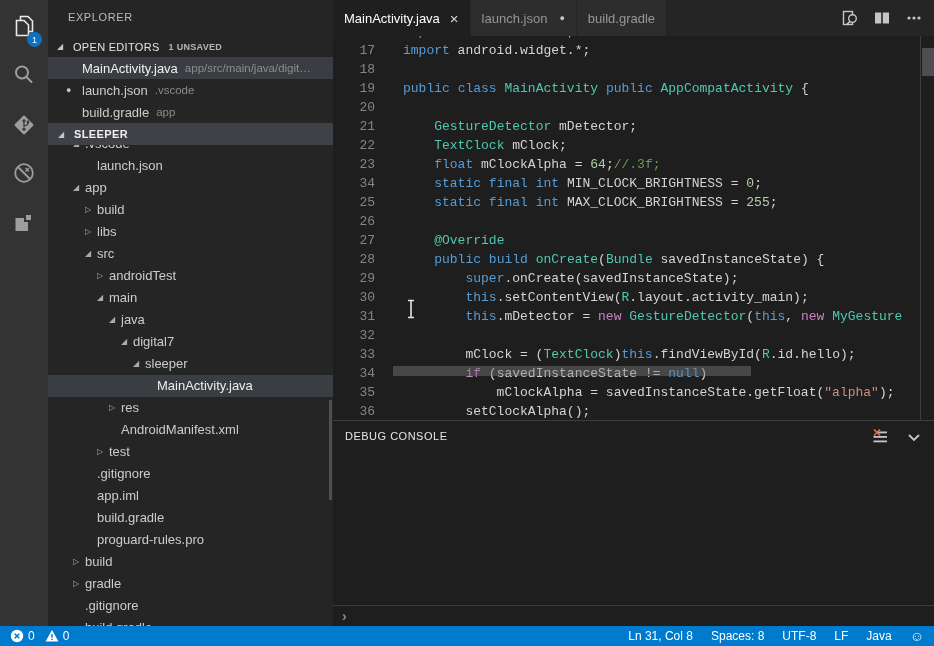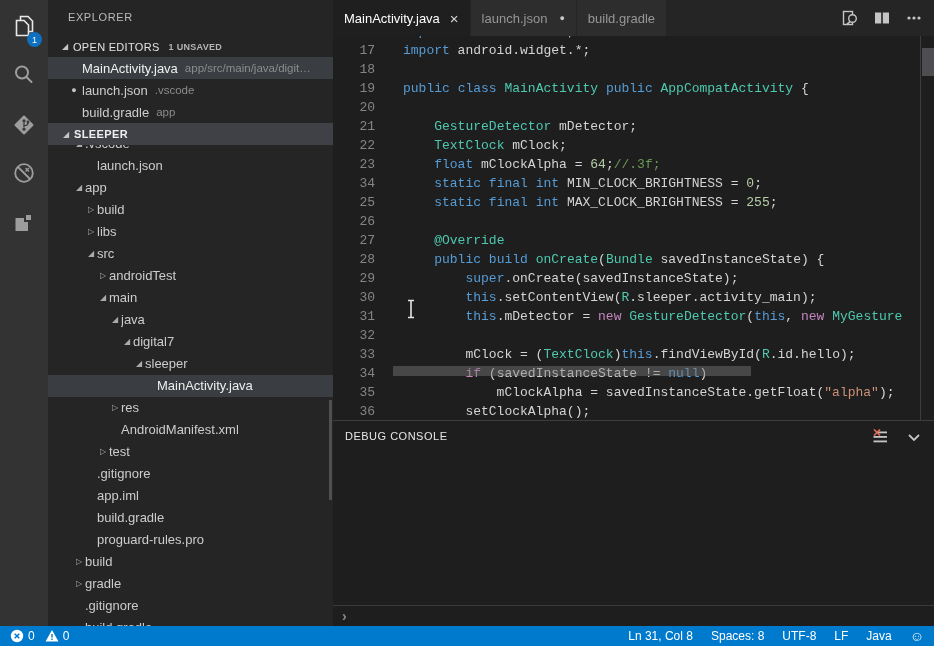--- a/index.html
+++ b/index.html
@@ -8,21 +8,21 @@
     width:934px; height:646px; position:relative; overflow:hidden;
     background:#1e1e1e; color:#cccccc;
     font-family:"Liberation Sans", sans-serif; font-size:13px;
   }
   
   .abar { position:absolute; left:0; top:0; width:48px; height:626px; background:#333333; }
   .aicon { position:absolute; left:0; width:48px; height:46px; display:flex; align-items:center; justify-content:center; }
   .abar-badge { position:absolute; right:6px; bottom:2px; width:15px; height:15px; border-radius:50%;
     background:#0e70c0; color:#fff; font-size:9px; display:flex; align-items:center; justify-content:center; }
   
-  .sidebar { position:absolute; left:48px; top:0; width:285px; height:626px; background:#252526; overflow:hidden;text-align:center; }
+  .sidebar { position:absolute; left:48px; top:0; width:285px; height:626px; background:#252526; overflow:hidden; }
   .sb-title { position:absolute; top:11px; left:20px; font-size:11px; color:#bbbbbb; letter-spacing:0.6px; }
   .oe-header { position:absolute; top:36px; left:0; right:0; height:21px; display:flex; align-items:center; padding-left:9px; }
   .oe-header .hdr-label { font-size:11px; font-weight:normal; color:#e3e3e3; letter-spacing:0.3px; }
   .hdr-badge { margin-left:9px; font-size:9px; font-weight:bold; color:#b5b5b5; letter-spacing:0.3px; }
   .twisty-hdr { width:16px; font-size:8px; color:#c5c5c5; }
   .oe-list { position:absolute; top:57px; left:0; right:0; }
   .oe-row { height:22px; display:flex; align-items:center; padding-left:18px; white-space:nowrap; overflow:hidden; }
   .oe-row.selected { background:#3a3d41; }
   .oe-dot { width:16px; flex:none; font-size:9px; color:#c5c5c5; }
   .oe-name { color:#cccccc; }
@@ -342,21 +342,21 @@
         <div class="cl">
           <span class="ln">28</span>
           <span class="ct"><span class="tk-pl">    </span><span class="tk-k">public</span><span class="tk-pl"> </span><span class="tk-k">build</span><span class="tk-pl"> </span><span class="tk-ty">onCreate</span><span class="tk-pl">(</span><span class="tk-ty">Bundle</span><span class="tk-pl"> savedInstanceState) {</span></span>
         </div>
         <div class="cl">
           <span class="ln">29</span>
           <span class="ct"><span class="tk-pl">        </span><span class="tk-k">super</span><span class="tk-pl">.onCreate(savedInstanceState);</span></span>
         </div>
         <div class="cl">
           <span class="ln">30</span>
-          <span class="ct"><span class="tk-pl">        </span><span class="tk-k">this</span><span class="tk-pl">.setContentView(</span><span class="tk-ty">R</span><span class="tk-pl">.sleeper.activity_main);</span></span>
+          <span class="ct"><span class="tk-pl">        </span><span class="tk-k">this</span><span class="tk-pl">.setContentView(</span><span class="tk-ty">R</span><span class="tk-pl">.layout.activity_main);</span></span>
         </div>
         <div class="cl">
           <span class="ln">31</span>
           <span class="ct"><span class="tk-pl">        </span><span class="tk-k">this</span><span class="tk-pl">.mDetector = </span><span class="tk-ct">new</span><span class="tk-pl"> </span><span class="tk-ty">GestureDetector</span><span class="tk-pl">(</span><span class="tk-k">this</span><span class="tk-pl">, </span><span class="tk-ct">new</span><span class="tk-pl"> </span><span class="tk-ty">MyGesture</span></span>
         </div>
         <div class="cl">
           <span class="ln">32</span>
           <span class="ct"></span>
         </div>
         <div class="cl">

